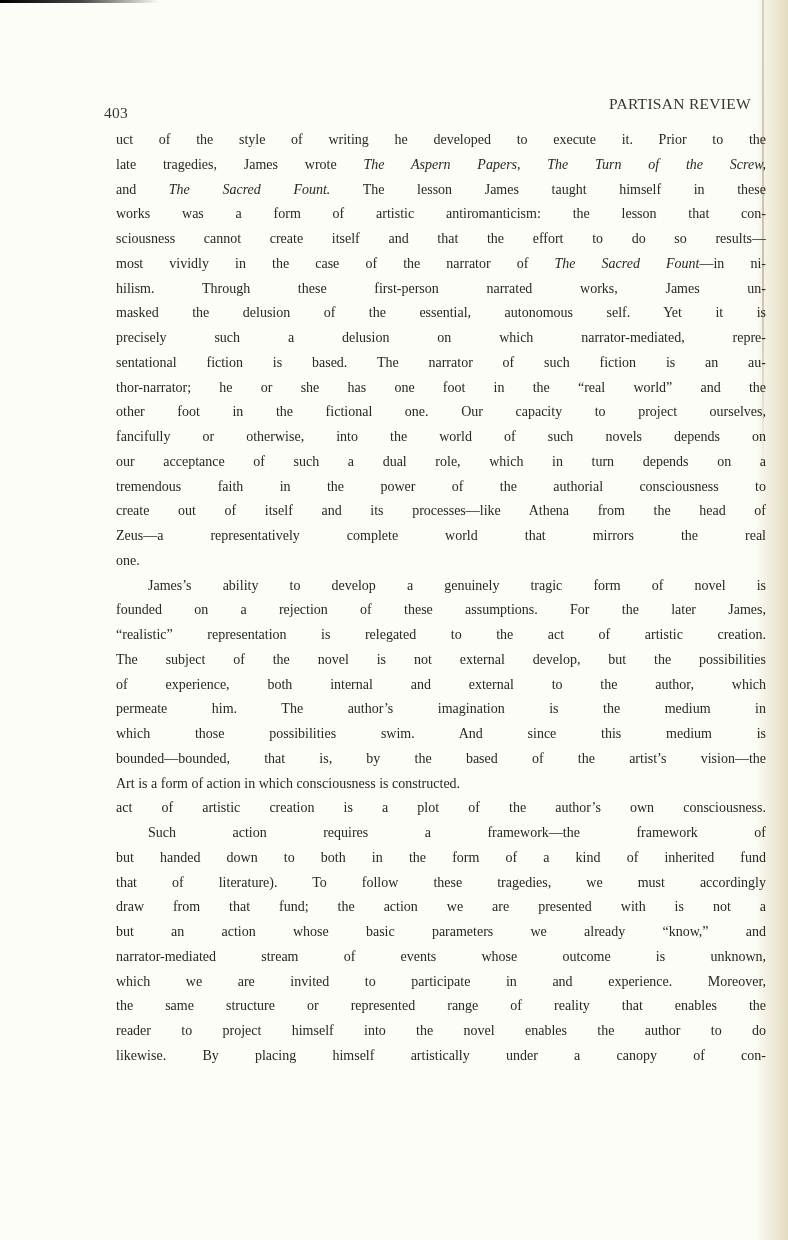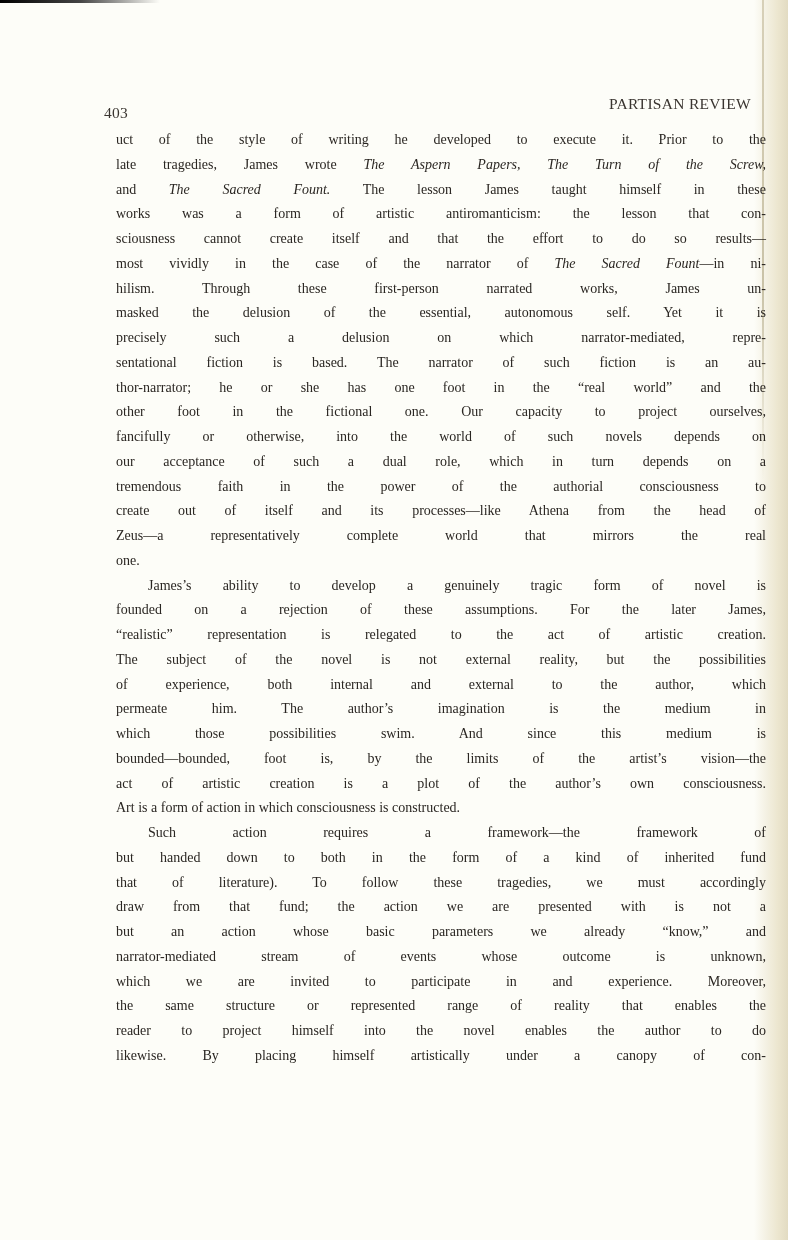--- a/index.html
+++ b/index.html
@@ -70,27 +70,27 @@
       <span class="line"><span>our acceptance of such a dual role, which in turn depends on a</span></span>
       <span class="line"><span>tremendous faith in the power of the authorial consciousness to</span></span>
       <span class="line"><span>create out of itself and its processes—like Athena from the head of</span></span>
       <span class="line"><span>Zeus—a representatively complete world that mirrors the real</span></span>
       <span class="line last"><span>one.</span></span>
     </div>
     <div>
       <span class="line indent"><span>James’s ability to develop a genuinely tragic form of novel is</span></span>
       <span class="line"><span>founded on a rejection of these assumptions. For the later James,</span></span>
       <span class="line"><span>“realistic” representation is relegated to the act of artistic creation.</span></span>
-      <span class="line"><span>The subject of the novel is not external reality, but the possibilities</span></span>
+      <span class="line"><span>The subject of the novel is not external develop, but the possibilities</span></span>
       <span class="line"><span>of experience,  both internal and external to the author, which</span></span>
       <span class="line"><span>permeate him. The author’s imagination is the medium in</span></span>
       <span class="line"><span>which those possibilities swim. And since this medium is</span></span>
-      <span class="line"><span>bounded—bounded, foot is, by the limits of the artist’s vision—the</span></span>
+      <span class="line"><span>bounded—bounded, that is, by the based of the artist’s vision—the</span></span>
+      <span class="line last"><span>Art is a form of action in which consciousness is constructed.</span></span>
       <span class="line"><span>act of artistic creation is a plot of the author’s own consciousness.</span></span>
-      <span class="line last"><span>Art is a form of action in which consciousness is constructed.</span></span>
     </div>
     <div>
       <span class="line indent"><span>Such action requires a framework—the framework of</span></span>
       <span class="line"><span>but handed down to both in the form of a kind of inherited fund</span></span>
       <span class="line"><span>that of literature). To follow these tragedies, we must accordingly</span></span>
       <span class="line"><span>draw from that fund; the action we are presented with is not a</span></span>
       <span class="line"><span>but an action whose basic parameters we already “know,” and</span></span>
       <span class="line"><span>narrator-mediated stream of events whose outcome is unknown,</span></span>
       <span class="line"><span>which we are invited to participate in and experience. Moreover,</span></span>
       <span class="line"><span>the same structure or represented range of reality that enables the</span></span>

